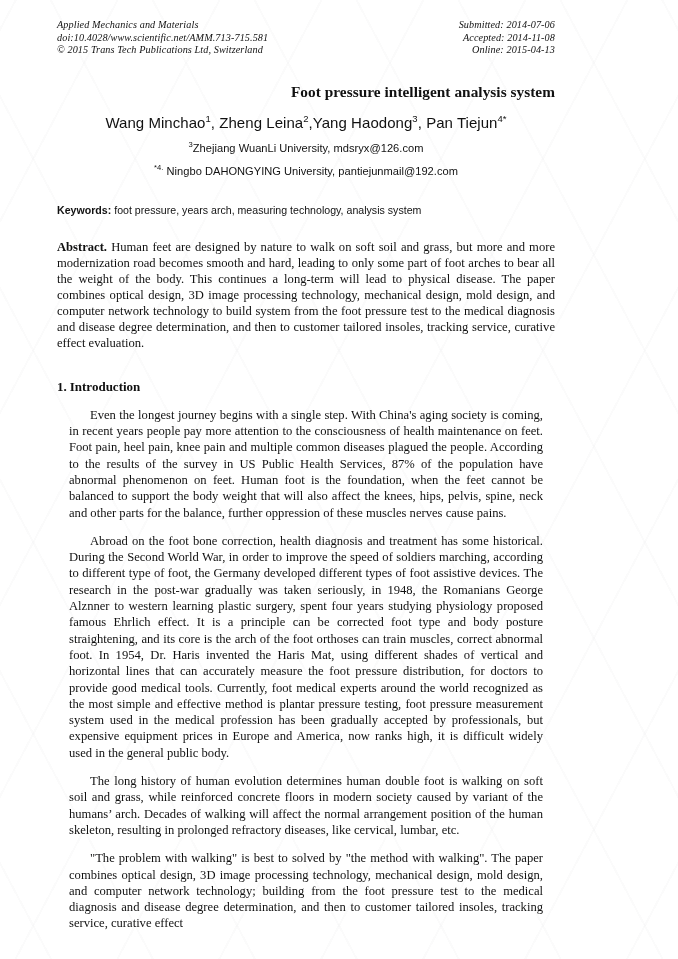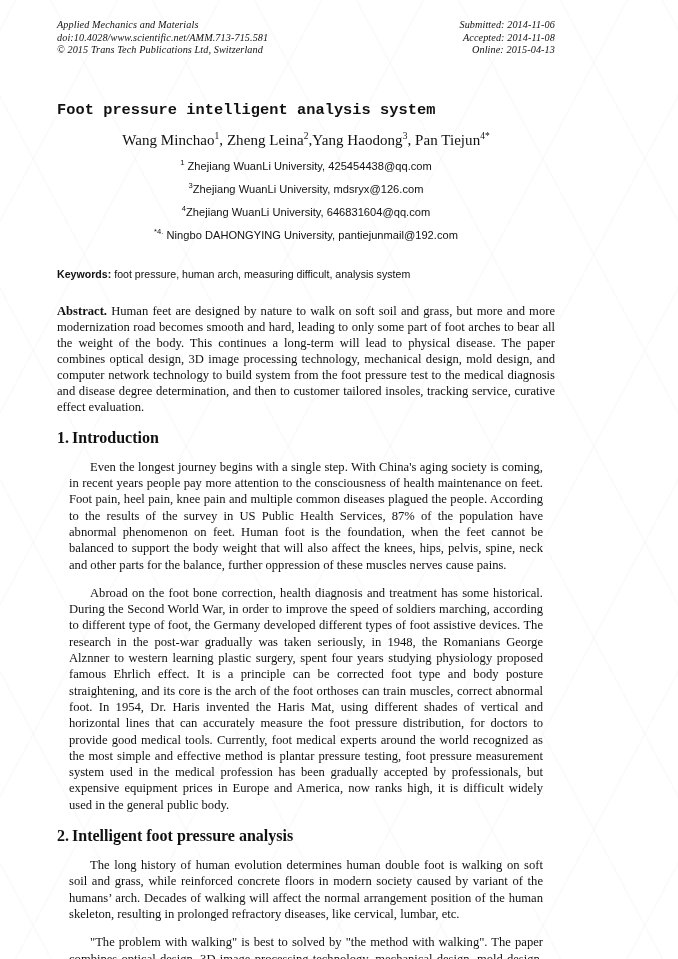--- a/index.html
+++ b/index.html
@@ -51,30 +51,30 @@
     font-size: 10.2px;
     line-height: 12.6px;
     letter-spacing: 0.1px;
   }
   .journal-header .left { text-align: left; }
   .journal-header .right { text-align: right; white-space: nowrap; }
   .journal-header div > div { white-space: nowrap; }
 
   
   .title {
-    text-align: left;
-    font-family: Liberation Mono, monospace;
+    text-align: right;
+    font-family: Liberation Serif, serif;
     font-weight: bold;
     font-size: 15.3px;
-    margin-top: 44px;
+    margin-top: 26px;
     letter-spacing: 0.05px;
   }
   .authors {
     text-align: center;
-    font-family: Liberation Serif, serif;
+    font-family: Liberation Sans, sans-serif;
     font-size: 15px;
     margin-top: 13px;
     letter-spacing: 0.05px;
   }
   .authors sup { font-size: 9.5px; vertical-align: super; line-height: 0; }
 
   .affil {
     text-align: center;
     font-family: "Liberation Sans", "DejaVu Sans", sans-serif;
     font-size: 11.1px;
@@ -97,22 +97,22 @@
     margin-top: 23px;
     font-size: 12.6px;
     line-height: 16px;
     text-align: justify;
     text-justify: inter-word;
   }
   .abstract .ab-label { font-weight: bold; }
 
   .section-heading {
     font-weight: bold;
-    font-size: 16px;
-    margin-top: 14px;
+    font-size: 13px;
+    margin-top: 28px;
     margin-bottom: 4px;
   }
   .section-heading .num { margin-right: 3px; }
 
   p.body {
     margin: 12px;
     font-size: 12.6px;
     line-height: 16.3px;
     text-align: justify;
     text-justify: inter-word;
@@ -127,47 +127,44 @@
 
 <div class="page">
 
   <div class="journal-header">
     <div class="left">
       <div>Applied Mechanics and Materials</div>
       <div>doi:10.4028/www.scientific.net/AMM.713-715.581</div>
       <div>© 2015 Trans Tech Publications Ltd, Switzerland</div>
     </div>
     <div class="right">
-      <div>Submitted: 2014-11-06</div>
+      <div>Submitted: 2014-07-06</div>
       <div>Accepted: 2014-11-08</div>
       <div>Online: 2015-04-13</div>
     </div>
   </div>
 
   <h1 class="title">Foot pressure intelligent analysis system</h1>
 
   <div class="authors"><span>Wang Minchao</span><sup>1</sup>, <span>Zheng Leina</span><sup>2</sup>,<span>Yang Haodong</span><sup>3</sup>, <span>Pan Tiejun</span><sup>4*</sup></div>
 
   <div>
-      <div class="affil"><sup>1</sup> <span>Zhejiang WuanLi University, 425454438@qq.com</span></div>
       <div class="affil"><sup>3</sup><span>Zhejiang WuanLi University, mdsryx@126.com</span></div>
-      <div class="affil"><sup>4</sup><span>Zhejiang WuanLi University, 646831604@qq.com</span></div>
       <div class="affil"><sup>*4.</sup> <span>Ningbo DAHONGYING University, pantiejunmail@192.com</span></div>
     </div>
 
   <div class="keywords">
-    <span class="kw-label">Keywords:</span><span> foot pressure, human arch, measuring difficult, analysis system</span>
+    <span class="kw-label">Keywords:</span><span> foot pressure, years arch, measuring technology, analysis system</span>
   </div>
 
   <div class="abstract">
     <span class="ab-label">Abstract.</span><span> Human feet are designed by nature to walk on soft soil and grass, but more and more modernization road becomes smooth and hard, leading to only some part of foot arches to bear all the weight of the body. This continues a long-term will lead to physical disease. The paper combines optical design, 3D image processing technology, mechanical design, mold design, and computer network technology to build system from the foot pressure test to the medical diagnosis and disease degree determination, and then to customer tailored insoles, tracking service, curative effect evaluation.</span>
   </div>
 
   <div>
       <div class="section-heading"><span class="num">1.</span><span>Introduction</span></div>
       <p class="body">Even the longest journey begins with a single step. With China's aging society is coming, in recent years people pay more attention to the consciousness of health maintenance on feet. Foot pain, heel pain, knee pain and multiple common diseases plagued the people. According to the results of the survey in US Public Health Services, 87% of the population have abnormal phenomenon on feet. Human foot is the foundation, when the feet cannot be balanced to support the body weight that will also affect the knees, hips, pelvis, spine, neck and other parts for the balance, further oppression of these muscles nerves cause pains.</p>
       <p class="body tight">Abroad on the foot bone correction, health diagnosis and treatment has some historical. During the Second World War, in order to improve the speed of soldiers marching, according to different type of foot, the Germany developed different types of foot assistive devices. The research in the post-war gradually was taken seriously, in 1948, the Romanians George Alznner to western learning plastic surgery, spent four years studying physiology proposed famous Ehrlich effect. It is a principle can be corrected foot type and body posture straightening, and its core is the arch of the foot orthoses can train muscles, correct abnormal foot. In 1954, Dr. Haris invented the Haris Mat, using different shades of vertical and horizontal lines that can accurately measure the foot pressure distribution, for doctors to provide good medical tools. Currently, foot medical experts around the world recognized as the most simple and effective method is plantar pressure testing, foot pressure measurement system used in the medical profession has been gradually accepted by professionals, but expensive equipment prices in Europe and America, now ranks high, it is difficult widely used in the general public body.</p>
-      <div class="section-heading"><span class="num">2.</span><span>Intelligent foot pressure analysis</span></div>
       <p class="body">The long history of human evolution determines human double foot is walking on soft soil and grass, while reinforced concrete floors in modern society caused by variant of the humans’ arch. Decades of walking will affect the normal arrangement position of the human skeleton, resulting in prolonged refractory diseases, like cervical, lumbar, etc.</p>
       <p class="body tight">"The problem with walking" is best to solved by "the method with walking". The paper combines optical design, 3D image processing technology, mechanical design, mold design, and computer network technology; building from the foot pressure test to the medical diagnosis and disease degree determination, and then to customer tailored insoles, tracking service, curative effect</p>
     </div>
 
 </div>
 
 </body></html>

